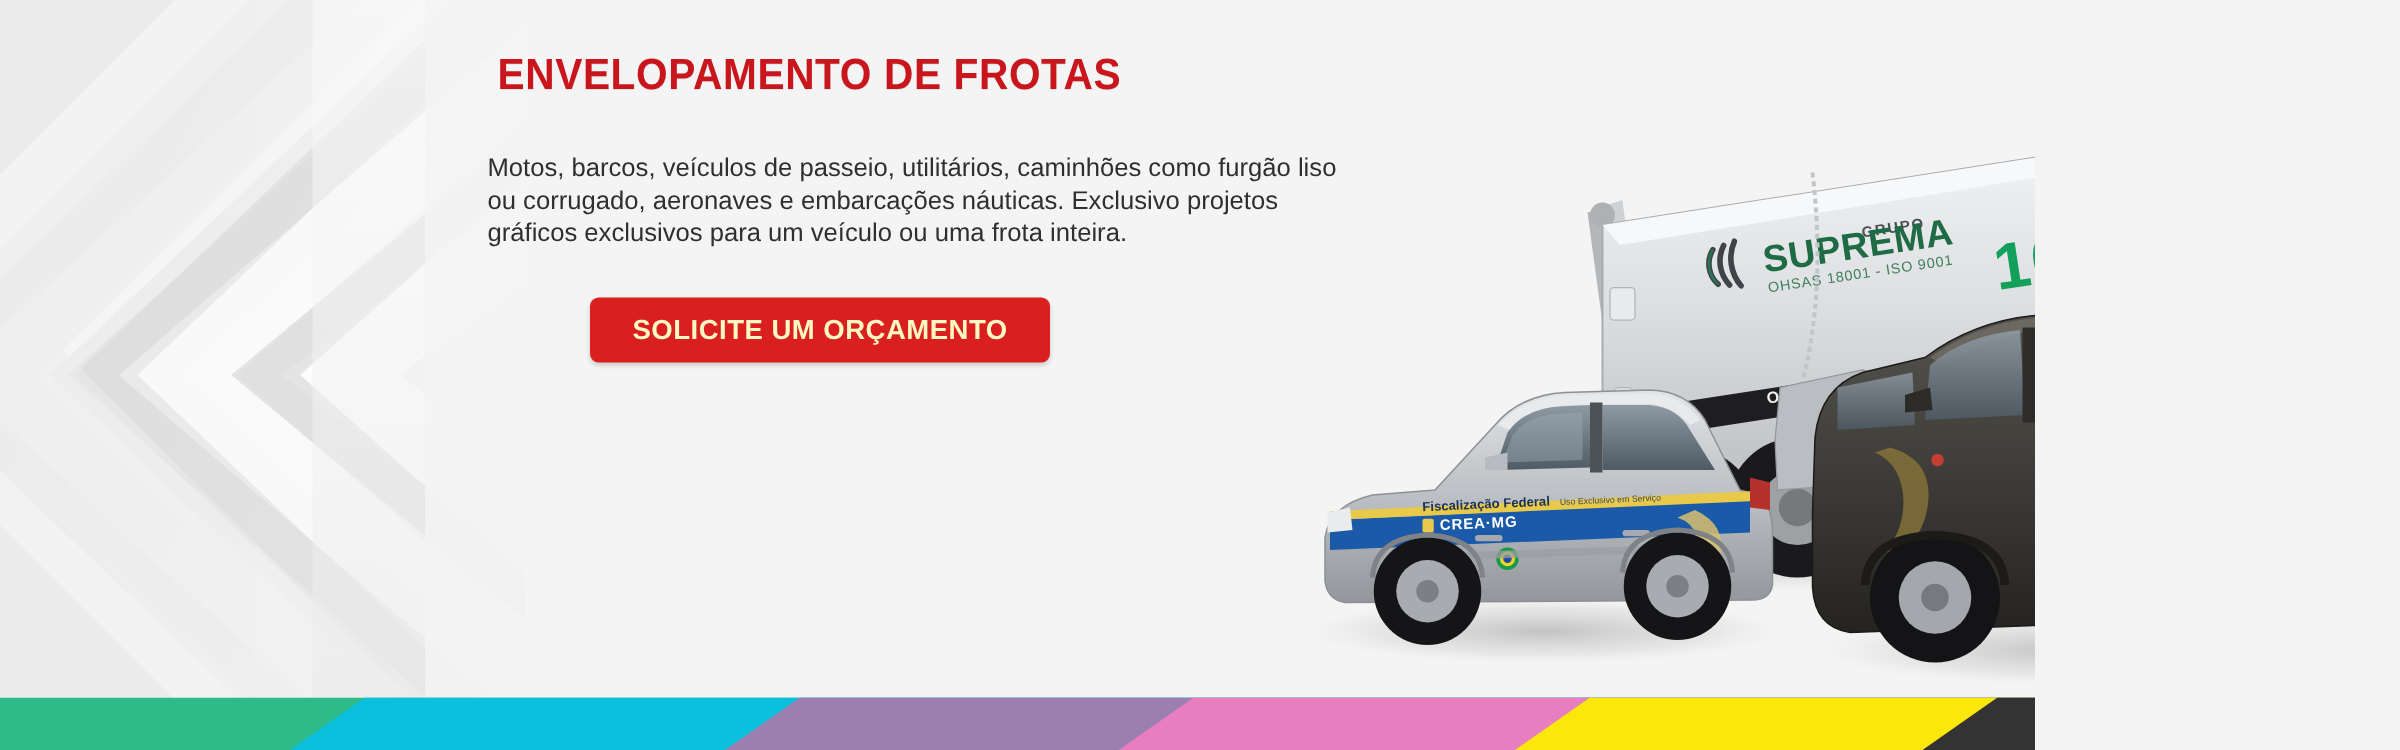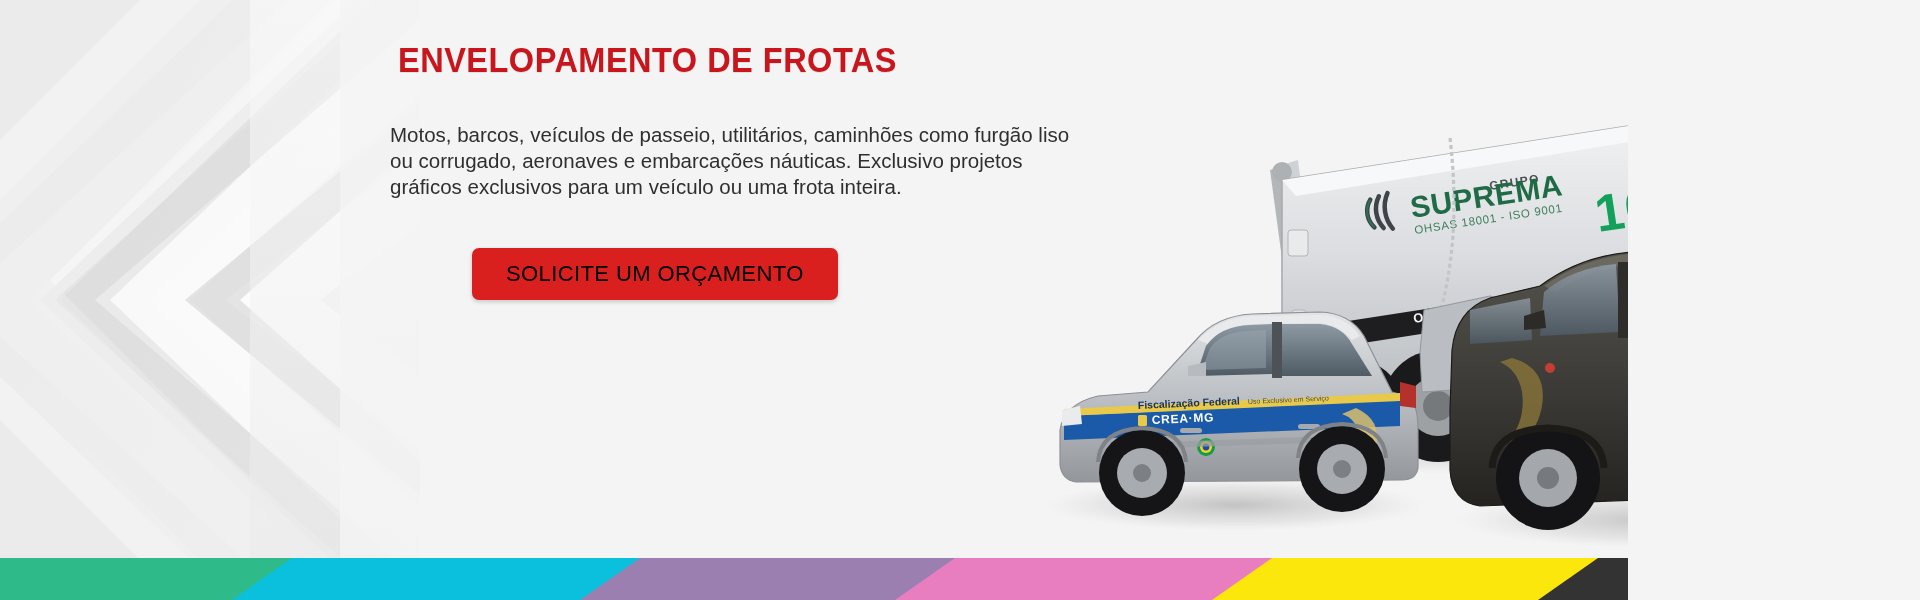--- a/index.html
+++ b/index.html
@@ -52,26 +52,26 @@
     line-height:26px;
     margin-top:26px;
     max-width:690px;
   }
   #paragraph-1 { margin-top:42px; }
   #paragraph-2 { margin-top:30px; max-width:700px; }
   #paragraph-3 { margin-top:30px; max-width:620px; }
 
   #quote-button {
     display:inline-block;
-    margin-top:48px;
+    margin-top:38px;
     margin-left:82px;
     background:#d9201f;
-    color:#000000;
+    color:#fef9c3;
     font-size:22px;
-    font-weight:normal;
+    font-weight:bold;
     letter-spacing:0.4px;
     padding:13px 34px;
     border:none;
     border-radius:7px;
     cursor:pointer;
     box-shadow:0 2px 4px rgba(0,0,0,0.18);
     font-family:"Liberation Sans", sans-serif;
   }
 
   

